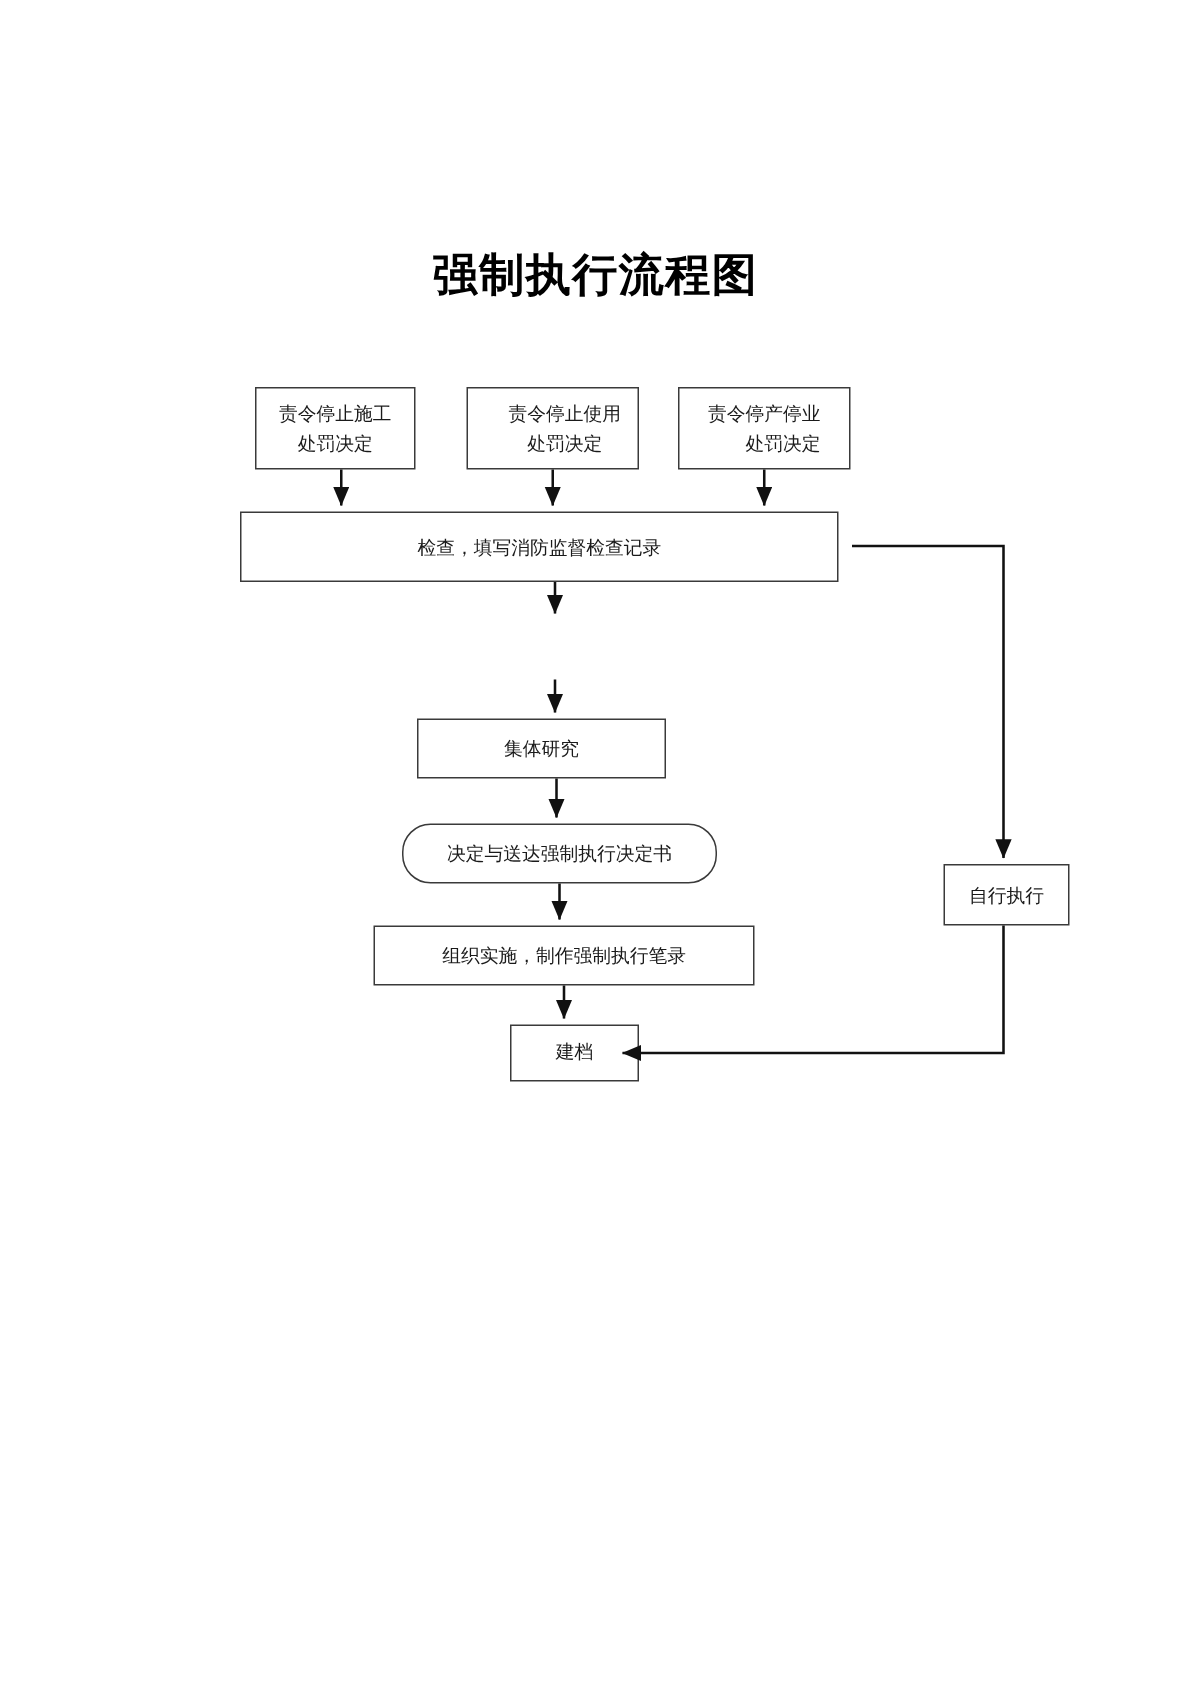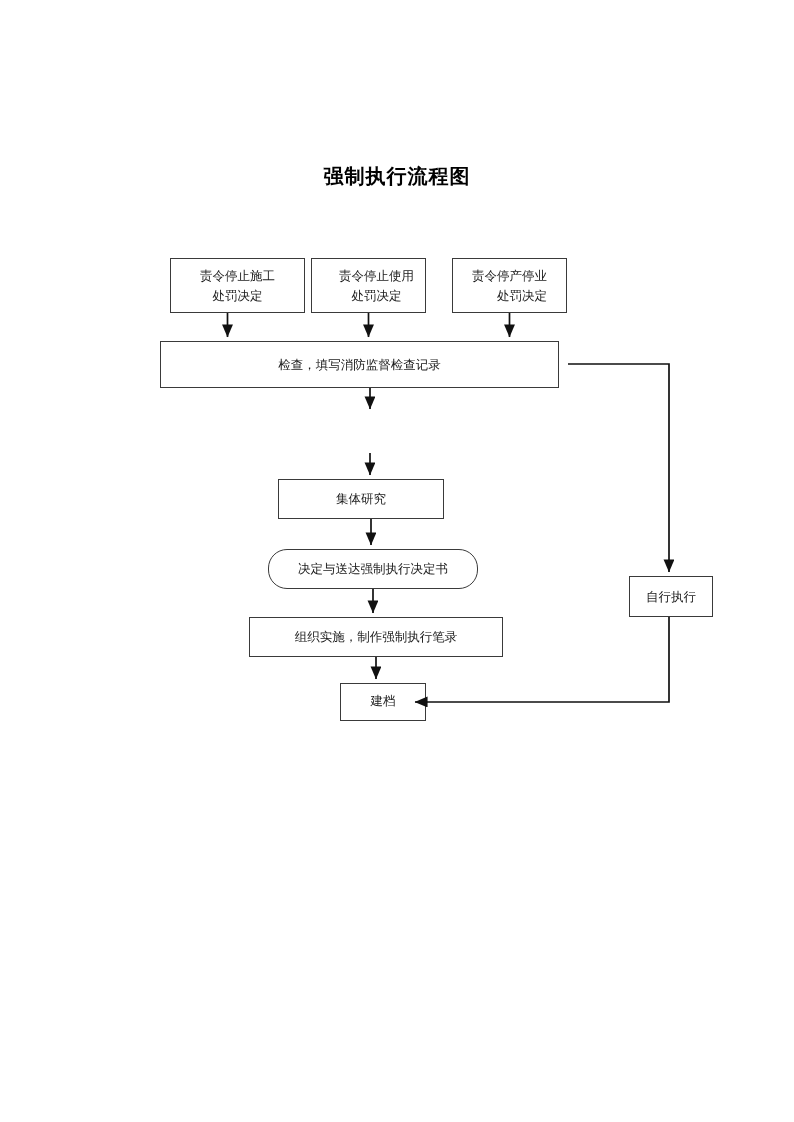--- a/index.html
+++ b/index.html
@@ -21,21 +21,21 @@
     width: 794px;
     height: 1122px;
     background: #ffffff;
   }
   #chart-title {
     position: absolute;
     left: 0;
     top: 163px;
     width: 794px;
     text-align: center;
-    font-size: 20px;
+    font-size: 30px;
     font-weight: bold;
     color: #000000;
     letter-spacing: 1px;
     font-family: "DejaVu Sans", "Liberation Sans", sans-serif;
   }
   
   .node {
     position: absolute;
     box-sizing: border-box;
     border: 1.4px solid #3a3a3a;
@@ -63,21 +63,21 @@
     pointer-events: none;
   }
 </style>
 </head>
 <body>
 
 <div id="page">
 
   <div id="chart-title">强制执行流程图</div>
 
-  <div class="node two-line" style="left:170px; top:258px; width:135px; height:55px;text-align:center;">责令停止施工
+  <div class="node two-line" style="left:170px; top:258px; width:107px; height:55px;text-align:center;">责令停止施工
 处罚决定</div>
 
   <div class="node two-line" style="left:311px; top:258px; width:115px; height:55px;padding-left:16px;">责令停止使用
 处罚决定</div>
 
   <div class="node two-line" style="left:452px; top:258px; width:115px; height:55px;text-align:right;">责令停产停业
 处罚决定</div>
 
   <div class="node" style="left:160px; top:341px; width:399px; height:47px;">检查，填写消防监督检查记录</div>
 

